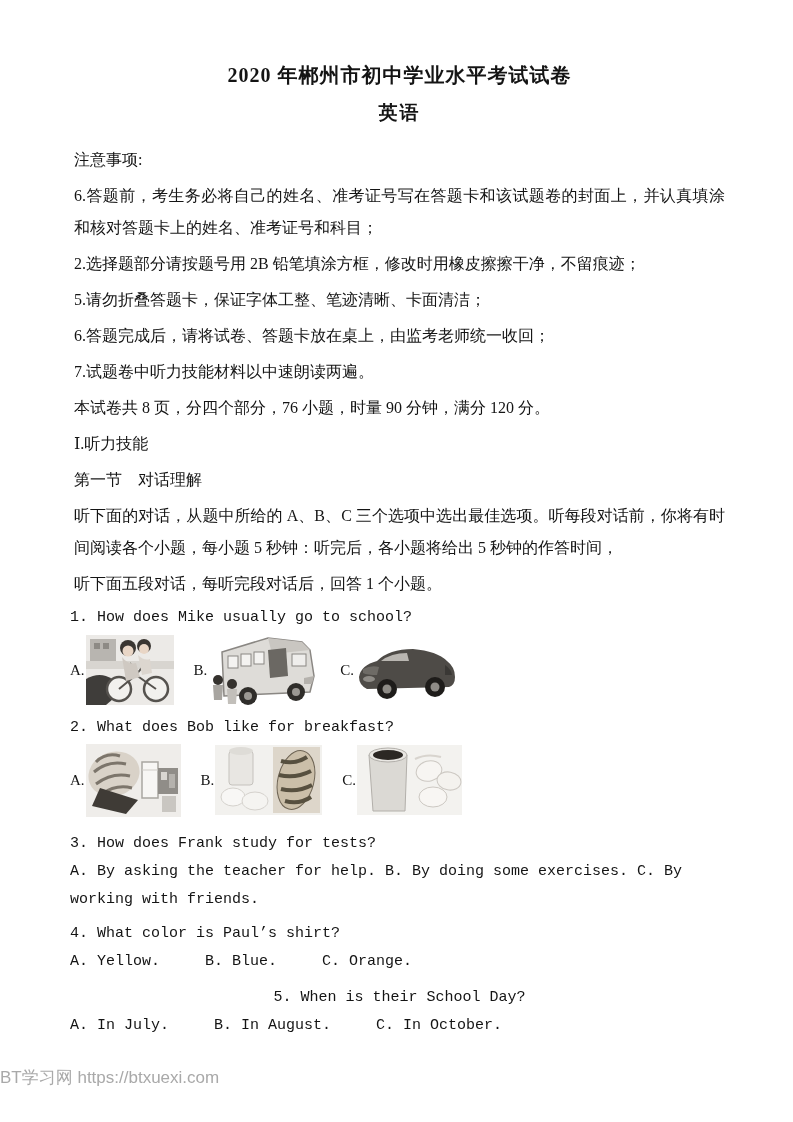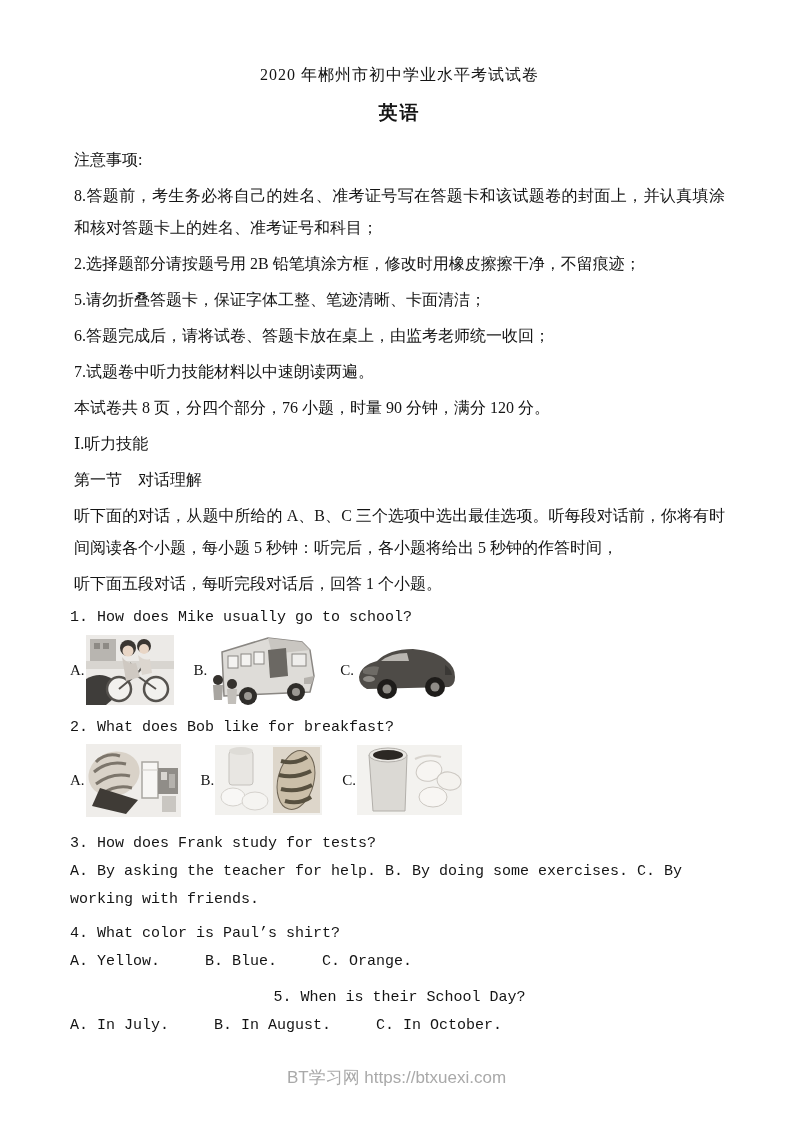--- a/index.html
+++ b/index.html
@@ -1,53 +1,53 @@
 <!DOCTYPE html>
 <html><head>
 <meta charset="utf-8">
 <style>
   html,body{margin:0;padding:0;}
   body{
     width:793px;height:1122px;background:#ffffff;position:relative;overflow:hidden;
     font-family:"Liberation Serif","DejaVu Serif",serif;color:#141414;
   }
   .page{padding:60px 64px 0 70px;}
-  .title{font-size:16px;font-weight:normal;text-align:center;margin:0;line-height:30px;letter-spacing:1px;}
+  .title{font-size:20px;font-weight:bold;text-align:center;margin:0;line-height:30px;letter-spacing:1px;}
   .subject{font-size:19px;font-weight:bold;text-align:center;margin:8px 0 0;line-height:30px;letter-spacing:2px;}
   .zh{font-size:16px;font-weight:normal;line-height:32px;margin:4px;text-align:justify;}
   .zh-head{margin-top:16px;}
   .en{font-size:15px;font-weight:normal;line-height:28px;margin:0;font-family:Liberation Mono, monospace;}
   .q1{margin-top:2px;}
   .q2{margin-top:6px;}
   .q3{margin-top:12px;}
   .q4{margin-top:6px;}
   .q5{margin-top:8px;text-align:center;}
   .opts-line{white-space:pre-wrap;}
   .img-options{display:flex;align-items:center;height:76px;}
   .img-opt{display:flex;align-items:center;}
   .img-opt + .img-opt{margin-left:20px;}
   .opt-label{font-size:15px;margin-right:1px;}
   .opt-img svg{display:block;}
   .footer{
-    position:absolute;left:0;right:0;top:1066px;text-align:center;
+    position:absolute;left:0;right:0;top:1066px;
     font-family:"Liberation Sans","DejaVu Sans",sans-serif;
     font-size:17px;color:#a9a9a9;
   }
   .footer a{color:#a9a9a9;text-decoration:none;}
 </style>
 </head>
 <body>
 
 <div class="page">
 
   <h1 class="title">2020 年郴州市初中学业水平考试试卷</h1>
   <h2 class="subject">英语</h2>
 
   <p class="zh zh-head">注意事项:</p>
-  <p class="zh">8.答题前，考生务必将自己的姓名、准考证号写在答题卡和该试题卷的封面上，并认真填涂和核对答题卡上的姓名、准考证号和科目；</p>
+  <p class="zh">6.答题前，考生务必将自己的姓名、准考证号写在答题卡和该试题卷的封面上，并认真填涂和核对答题卡上的姓名、准考证号和科目；</p>
   <p class="zh">2.选择题部分请按题号用 2B 铅笔填涂方框，修改时用橡皮擦擦干净，不留痕迹；</p>
   <p class="zh">5.请勿折叠答题卡，保证字体工整、笔迹清晰、卡面清洁；</p>
   <p class="zh">6.答题完成后，请将试卷、答题卡放在桌上，由监考老师统一收回；</p>
   <p class="zh">7.试题卷中听力技能材料以中速朗读两遍。</p>
   <p class="zh">本试卷共 8 页，分四个部分，76 小题，时量 90 分钟，满分 120 分。</p>
 
   <p class="zh">Ⅰ.听力技能</p>
   <p class="zh">第一节　对话理解</p>
   <p class="zh">听下面的对话，从题中所给的 A、B、C 三个选项中选出最佳选项。听每段对话前，你将有时间阅读各个小题，每小题 5 秒钟：听完后，各小题将给出 5 秒钟的作答时间，</p>
   <p class="zh">听下面五段对话，每听完段对话后，回答 1 个小题。</p>

